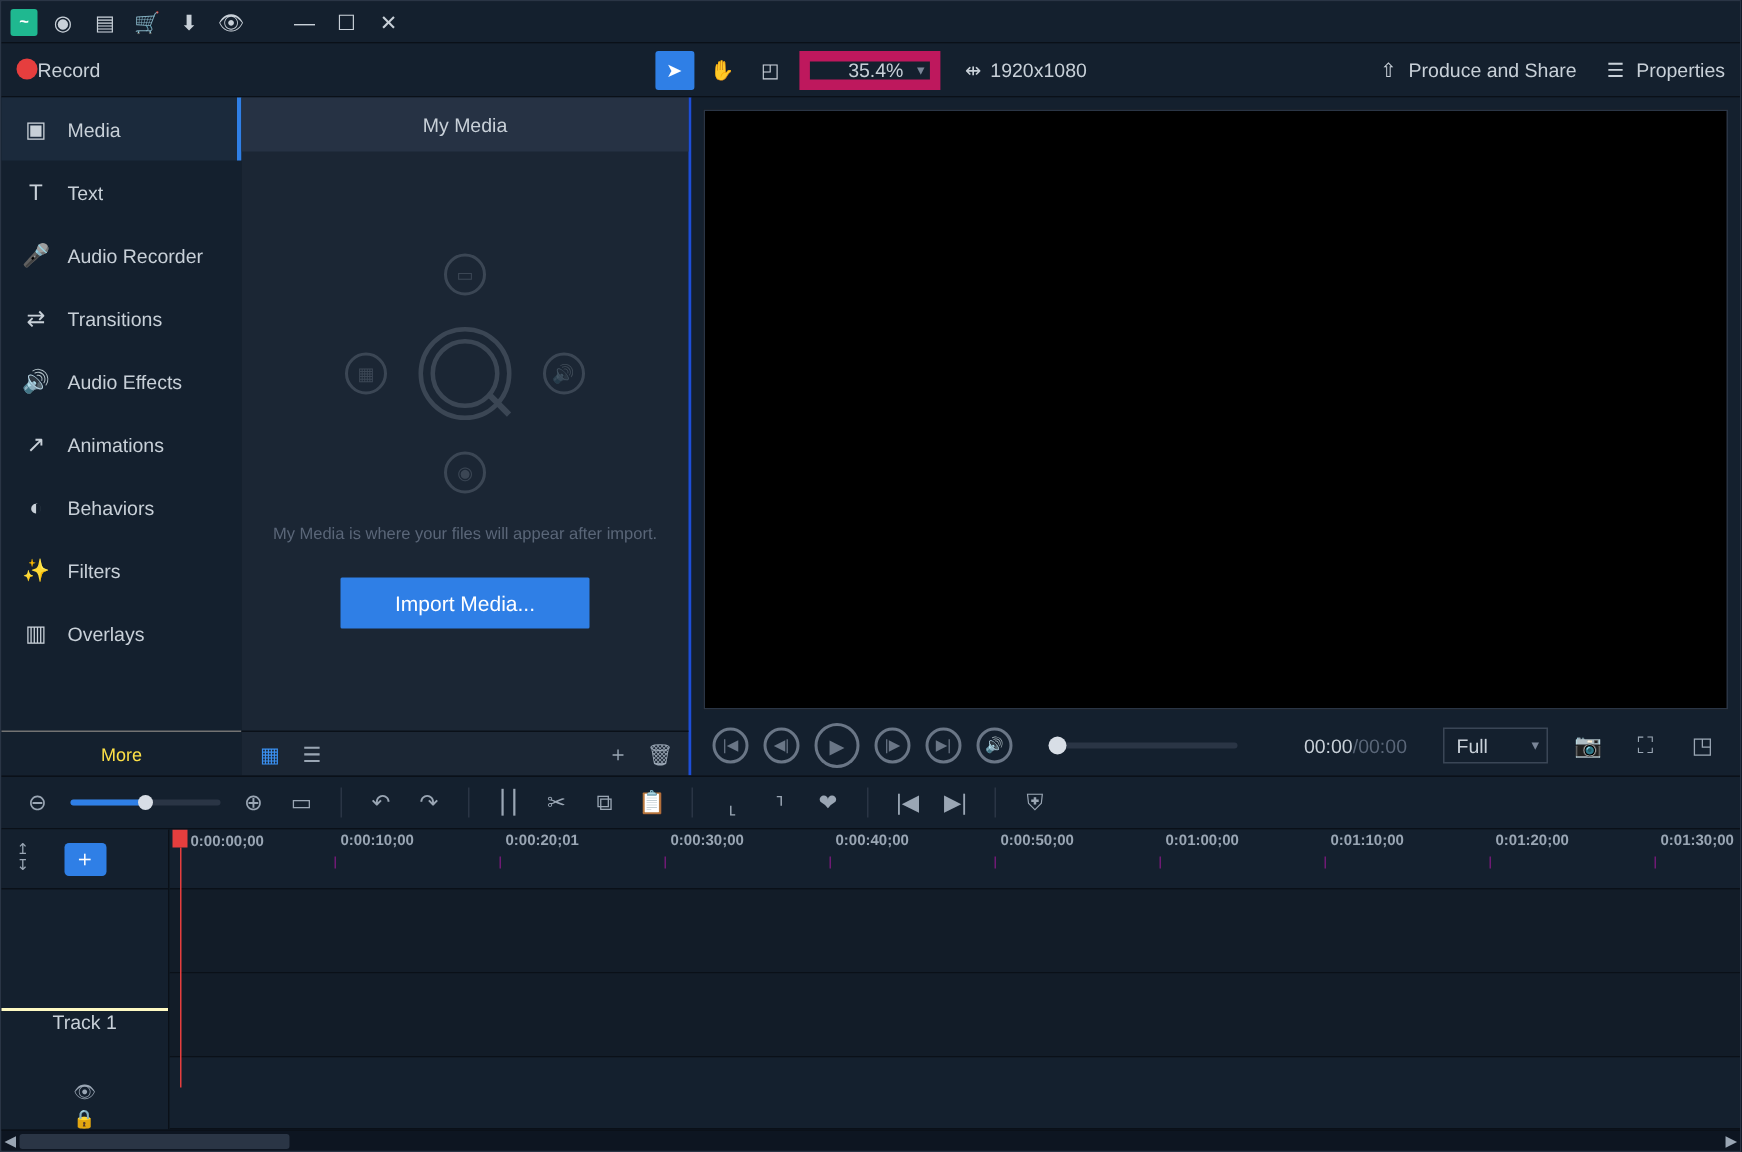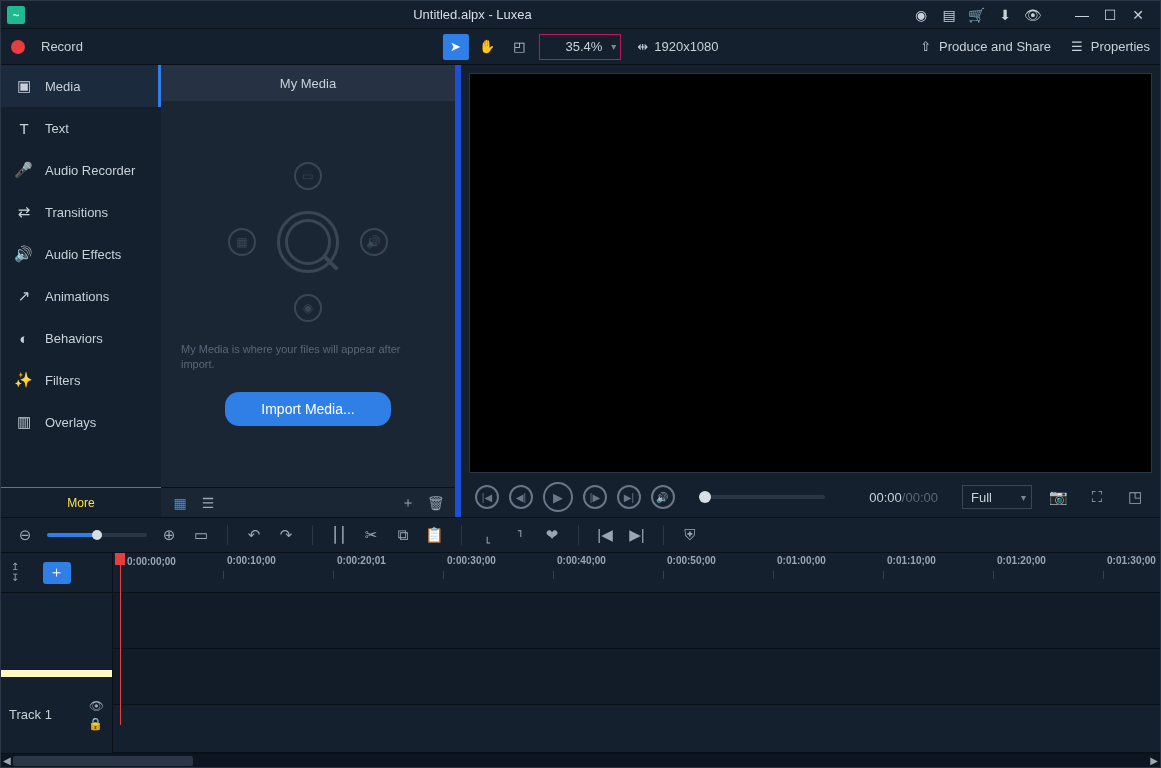--- a/index.html
+++ b/index.html
@@ -12,55 +12,55 @@
 .titlebar .menu { display: flex; gap: 2px; }
 .titlebar .menu span { padding: 4px 10px; cursor: default; }
 .titlebar .title { flex: 1; text-align: center; font-size: 13px; color: #d8dee6; }
 .titlebar .rbtns { display: flex; align-items: center; gap: 10px; padding-right: 4px; }
 .titlebar .rbtns .icon { width: 18px; height: 18px; display:flex;align-items:center;justify-content:center; font-size:14px; color:#c8d0d8; }
 .titlebar .winctrl { display:flex; gap:4px; margin-left:18px; }
 .titlebar .winctrl span { width:24px; text-align:center; font-size:14px; }
 
 
 .toolbar { height: 36px; background: #14202e; display: flex; align-items: center; padding: 0 10px; border-bottom: 1px solid #0a1018; }
-.rec { display:flex; align-items:center; gap:16px; }
+.rec { display:flex; align-items:flex-start; gap:0; }
 .rec-dot { width:14px; height:14px; border-radius:50%; background:#e63e3e; }
 .toolbar .center { position:absolute; left:50%; transform:translateX(-50%); display:flex; align-items:center; gap:6px; }
 .tbtn { width:26px; height:26px; display:flex; align-items:center; justify-content:center; border-radius:2px; }
 .tbtn.active { background:#2f7fe6; color:#fff; }
-.zoombox { height:26px; border:1px solid #be185d; padding:0 18px 0 26px; display:flex; align-items:center; position:relative; min-width:70px; }
+.zoombox { height:26px; border:7px solid #be185d; padding:0 18px 0 26px; display:flex; align-items:center; position:relative; min-width:70px; }
 .zoombox::after { content:"▾"; position:absolute; right:4px; font-size:10px; color:#7a8698; }
 .dims { margin-left:10px; display:flex; align-items:center; gap:6px; }
 .toolbar .right { margin-left:auto; display:flex; align-items:center; gap:20px; }
 .toolbar .right .grp { display:flex; align-items:center; gap:8px; }
 
 
 .main { flex:1; display:flex; min-height:0; }
 .sidebar { width:160px; background:#14202e; display:flex; flex-direction:column; }
 .sidebar .item { height:42px; display:flex; align-items:center; gap:12px; padding:0 14px; cursor:default; }
 .sidebar .item.active { background:#1b2a3c; border-right:3px solid #2f7fe6; }
 .sidebar .item .ic { width:18px; height:18px; display:flex; align-items:center; justify-content:center; font-size:15px; }
 .sidebar .more { margin-top:auto; height:30px; display:flex; align-items:center; justify-content:center; border-top:1px solid #737373; font-size:12px; color:#fde047; }
 
-.mediapanel { width:300px; background:#1b2634; display:flex; flex-direction:column; border-right:6px solid #1d4ed8; }
+.mediapanel { width:300px; background:#1b2634; display:flex; flex-direction:column; border-right:2px solid #1d4ed8; }
 .mediatabs { height:36px; display:flex; }
 .mediatabs .tab { flex:1; display:flex; align-items:center; justify-content:center; cursor:default; }
 .mediatabs .tab.active { background:#263244; }
 .mediacontent { flex:1; display:flex; flex-direction:column; align-items:center; justify-content:center; gap:20px; padding:20px; }
 .mediaplaceholder { width:160px; height:160px; position:relative; opacity:.25; }
 .mediaplaceholder .bigcircle { width:62px; height:62px; border:3px solid #9aa6b4; border-radius:50%; position:absolute; left:50%; top:50%; transform:translate(-50%,-50%); }
 .mediaplaceholder .lens { width:46px; height:46px; border:3px solid #9aa6b4; border-radius:50%; position:absolute; left:50%; top:50%; transform:translate(-50%,-50%); }
 .mediaplaceholder .handle { width:18px; height:4px; background:#9aa6b4; position:absolute; left:59%; top:62%; transform:rotate(45deg); }
 .mediaplaceholder .minicircle { width:28px; height:28px; border:2px solid #9aa6b4; border-radius:50%; position:absolute; display:flex;align-items:center;justify-content:center;font-size:12px;color:#9aa6b4; }
 .mc-top { left:50%; top:0; transform:translateX(-50%); }
 .mc-left { left:0; top:50%; transform:translateY(-50%); }
 .mc-right { right:0; top:50%; transform:translateY(-50%); }
 .mc-bottom { left:50%; bottom:0; transform:translateX(-50%); }
 .mediatext { font-size:11px; color:#5a6678; text-align:left; line-height:1.4; }
-.importbtn { background:#2f7fe6; color:#fff; border:none; padding:9px 36px; font-size:14px; border-radius:14px; cursor:pointer; }
+.importbtn { background:#2f7fe6; color:#fff; border:none; padding:9px 36px; font-size:14px; border-radius:1px; cursor:pointer; }
 .mediafooter { height:30px; display:flex; align-items:center; padding:0 10px; gap:10px; border-top:1px solid #0a1018; }
 .mediafooter .spacer { flex:1; }
 .mediafooter .ic { width:18px; text-align:center; font-size:14px; color:#9aa6b4; }
 .mediafooter .ic.active { color:#3a8fef; }
 
 .preview { flex:1; display:flex; flex-direction:column; background:#14202e; }
 .viewport { flex:1; margin:8px 8px 4px 8px; background:#000; border:1px solid #2a3545; }
 .playbar { height:40px; display:flex; align-items:center; padding:0 14px; gap:10px; }
 .pbtn { width:24px; height:24px; border:2px solid #6a7686; border-radius:50%; display:flex; align-items:center; justify-content:center; font-size:10px; color:#6a7686; }
 .pbtn.big { width:30px; height:30px; font-size:13px; }
@@ -80,21 +80,21 @@
 .tltools .ic { width:20px; text-align:center; font-size:15px; color:#9aa6b4; }
 .tltools .sep { width:1px; height:20px; background:#2a3545; margin:0 4px; }
 
 
 .timeline { flex-shrink:0; display:flex; background:#121c28; height:200px; }
 .trackheads { width:112px; background:#14202e; display:flex; flex-direction:column; border-right:1px solid #0a1018; }
 .headrow { height:40px; display:flex; align-items:center; justify-content:center; gap:6px; border-bottom:1px solid #0a1018; position:relative; }
 .addbtn { width:28px; height:22px; background:#2f7fe6; border-radius:3px; display:flex; align-items:center; justify-content:center; color:#fff; font-size:15px; }
 .arrows { position:absolute; left:10px; font-size:10px; color:#9aa6b4; display:flex; flex-direction:column; gap:1px; line-height:1; }
 .trackhead { flex:1; }
-.trackhead.named { height:48px; display:flex; align-items:center; justify-content:space-between; padding:0 8px; border-top:7px solid #fef9c3; }
+.trackhead.named { height:48px; display:flex; align-items:center; justify-content:space-between; padding:0 8px; border-top:2px solid #fef9c3;flex-direction:column; }
 .trackhead .tricons { display:flex; flex-direction:column; gap:4px; font-size:12px; color:#9aa6b4; }
 .tracks { flex:1; overflow:hidden; position:relative;font-weight:bold; }
 .ruler { height:40px; border-bottom:1px solid #0a1018; position:relative; background:#14202e; }
 .playhead { position:absolute; left:2px; top:0; width:10px; height:12px; background:#e63e3e; }
 .playhead::after { content:""; position:absolute; left:50%; top:12px; width:1px; height:160px; background:#e63e3e; }
 .tlabel { position:absolute; top:3px; font-size:10px; color:#9aa6b4; }
 .ticks { position:absolute; left:0; right:0; top:18px; height:22px; }
 .majortick { position:absolute; width:1px; height:8px; background:#701a75; top:0; }
 .majortick .lbl { position:absolute; top:-16px; left:4px; font-size:10px; color:#9aa6b4; white-space:nowrap; }
 .tracklane { height:56px; border-bottom:1px solid #0a1018; background:#121c28; }
@@ -104,21 +104,20 @@
 .hscroll .ar { position:absolute; top:1px; font-size:10px; color:#9aa6b4; }
 .hscroll .ar.l { left:2px; } .hscroll .ar.r { right:2px; }
 </style>
 </head>
 <body>
 
 <div class="app">
 
   <div class="titlebar">
     <div class="logo">~</div>
-    <div class="title">Untitled.alpx - Luxea</div>
     <div class="rbtns">
       <span class="icon">◉</span>
       <span class="icon">▤</span>
       <span class="icon">🛒</span>
       <span class="icon">⬇</span>
       <span class="icon">👁</span>
       <div class="winctrl">
         <span>—</span>
         <span>☐</span>
         <span>✕</span>

